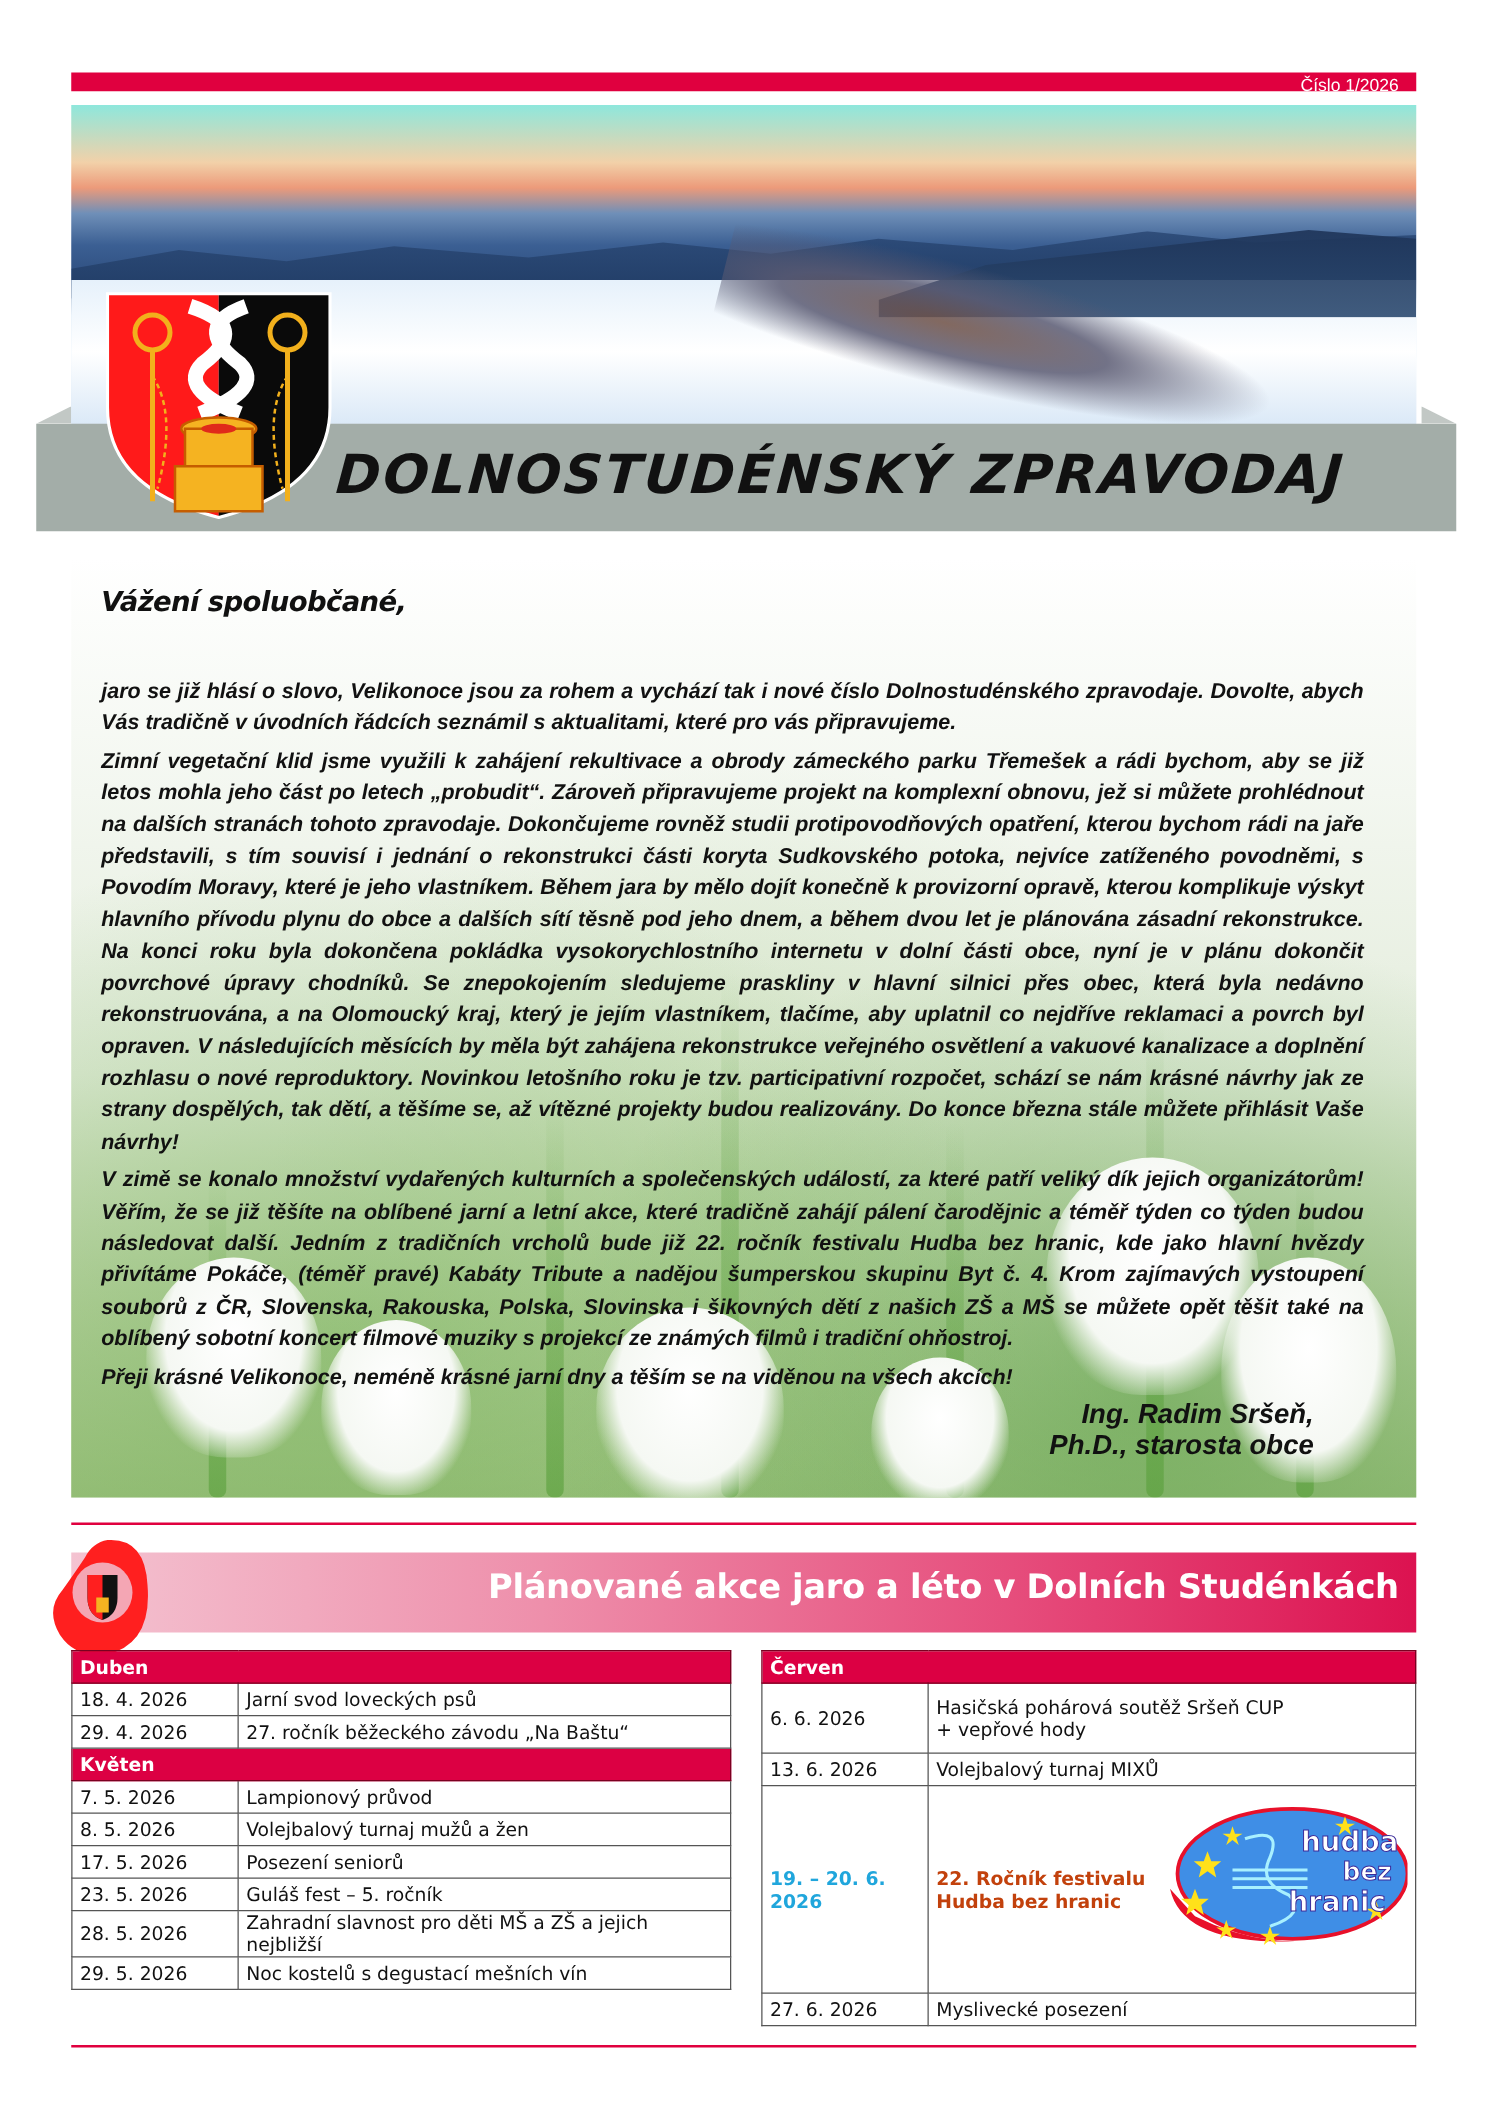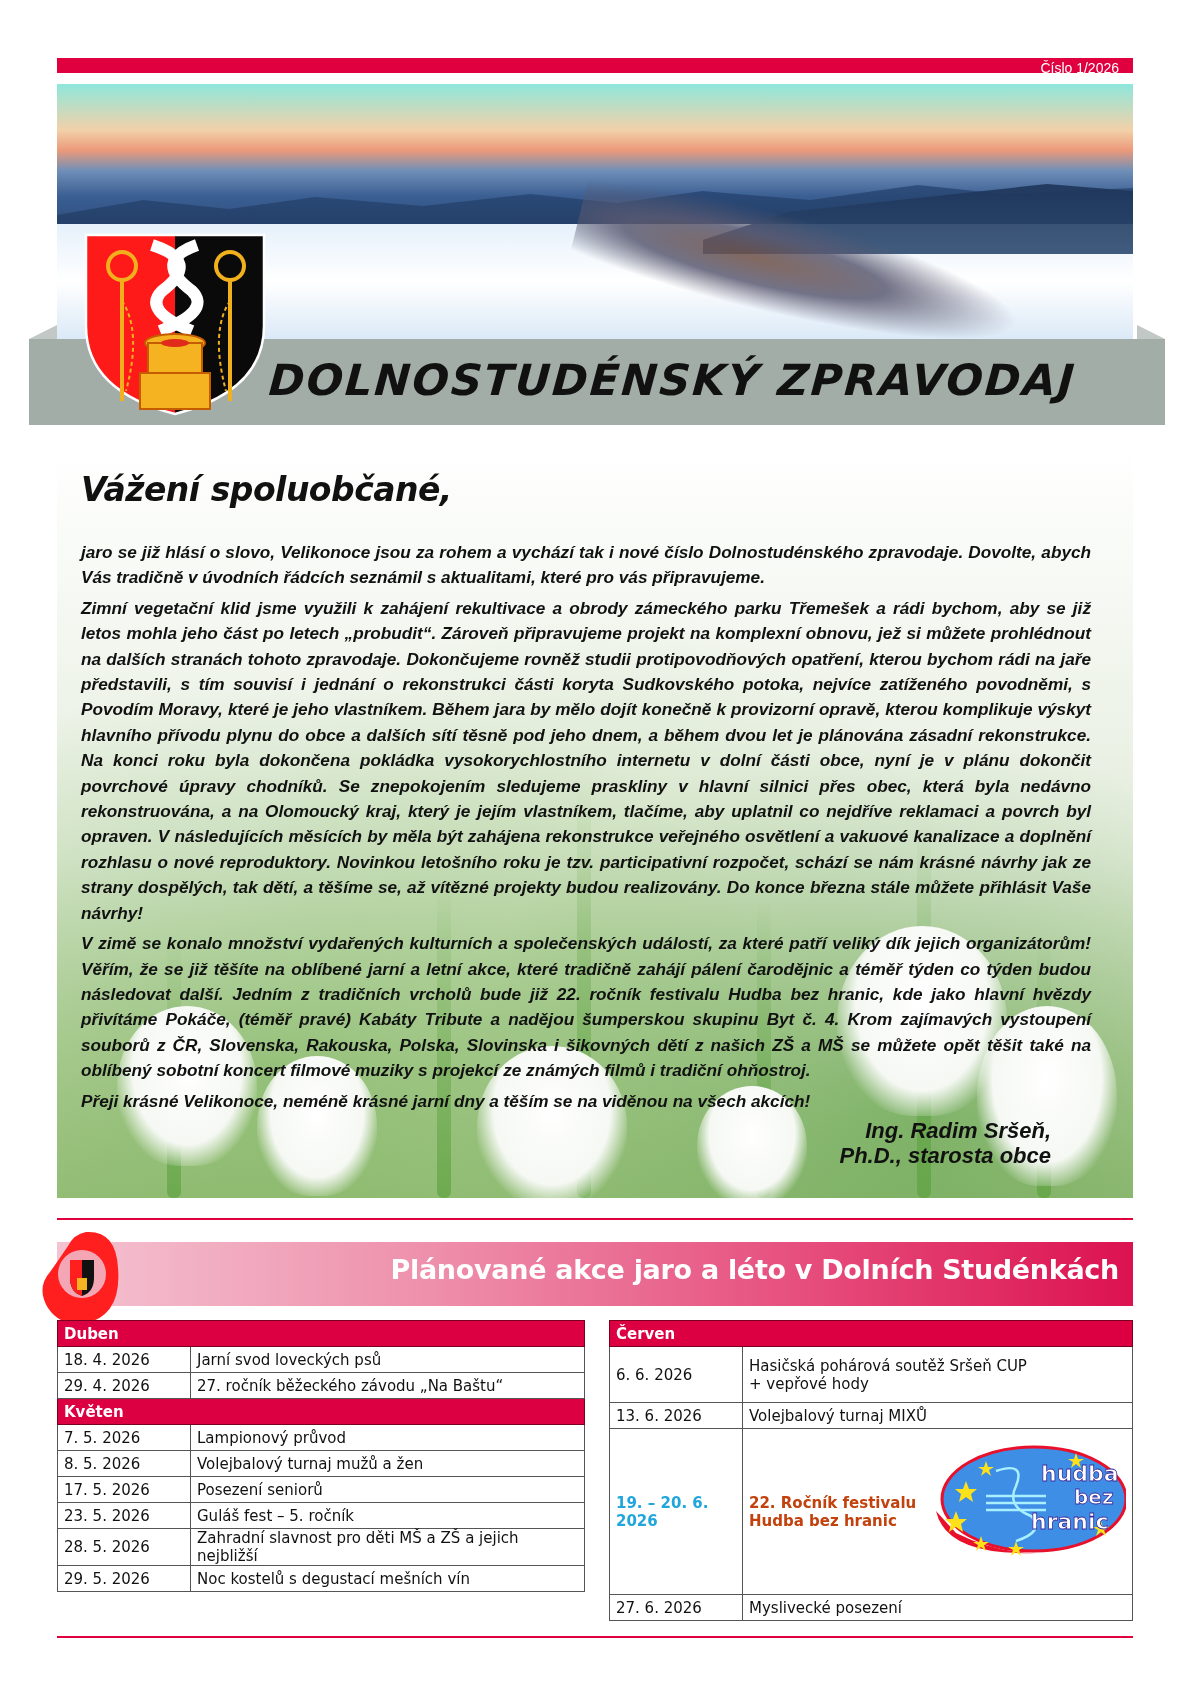--- a/index.html
+++ b/index.html
@@ -33,21 +33,21 @@
 
   
   .letter { position:absolute; left:57px; top:446px; width:1076px; height:752px; overflow:hidden;
     background:
       radial-gradient(ellipse at 20% 85%, rgba(120,180,90,.55) 0%, rgba(120,180,90,0) 45%),
       radial-gradient(ellipse at 80% 90%, rgba(90,160,70,.55) 0%, rgba(90,160,70,0) 40%),
       radial-gradient(ellipse at 50% 70%, rgba(160,200,130,.35) 0%, rgba(160,200,130,0) 50%),
       linear-gradient(180deg,#ffffff 0%,#f3f7f0 25%,#e3ecdb 55%,#bcd3a6 80%,#9dc07f 100%); }
   .stem { position:absolute; bottom:0; width:14px; background:linear-gradient(180deg,rgba(110,170,70,0),rgba(90,160,60,.65)); border-radius:6px; }
   .bloom { position:absolute; border-radius:50% 50% 45% 45%; background:radial-gradient(ellipse at 50% 40%,#ffffff 0%,#f5f8f3 55%,rgba(240,245,236,0) 75%); }
-  .greeting { position:absolute; left:24px; top:24px; font-family:"DejaVu Sans", sans-serif; font-style:italic; font-weight:bold; font-size:33px; color:#111; letter-spacing:-0.5px; }
+  .greeting { position:absolute; left:24px; top:24px; font-family:"DejaVu Sans", sans-serif; font-style:italic; font-weight:bold; font-size:22px; color:#111; letter-spacing:-0.5px; }
   .body { position:absolute; left:24px; top:94px; width:1028px; font-family:"Liberation Sans", sans-serif; font-style:italic; font-weight:bold; font-size:17.2px; line-height:25.4px; color:#111; text-align:justify; }
   .body p { margin:0 18px 5px 0; }
   .signature { position:absolute; right:82px; top:672px; text-align:right; font-family:"Liberation Sans", sans-serif; font-style:italic; font-weight:bold; font-size:22px; line-height:25px; color:#111; }
 
   
   .divline { position:absolute; left:57px; width:1076px; height:2px; background:#e0003f; }
 
   
   .ev-logo { position:absolute; left:38px; top:1228px; width:100px; height:100px; }
   .ev-banner { position:absolute; left:57px; top:1242px; width:1076px; height:64px;

